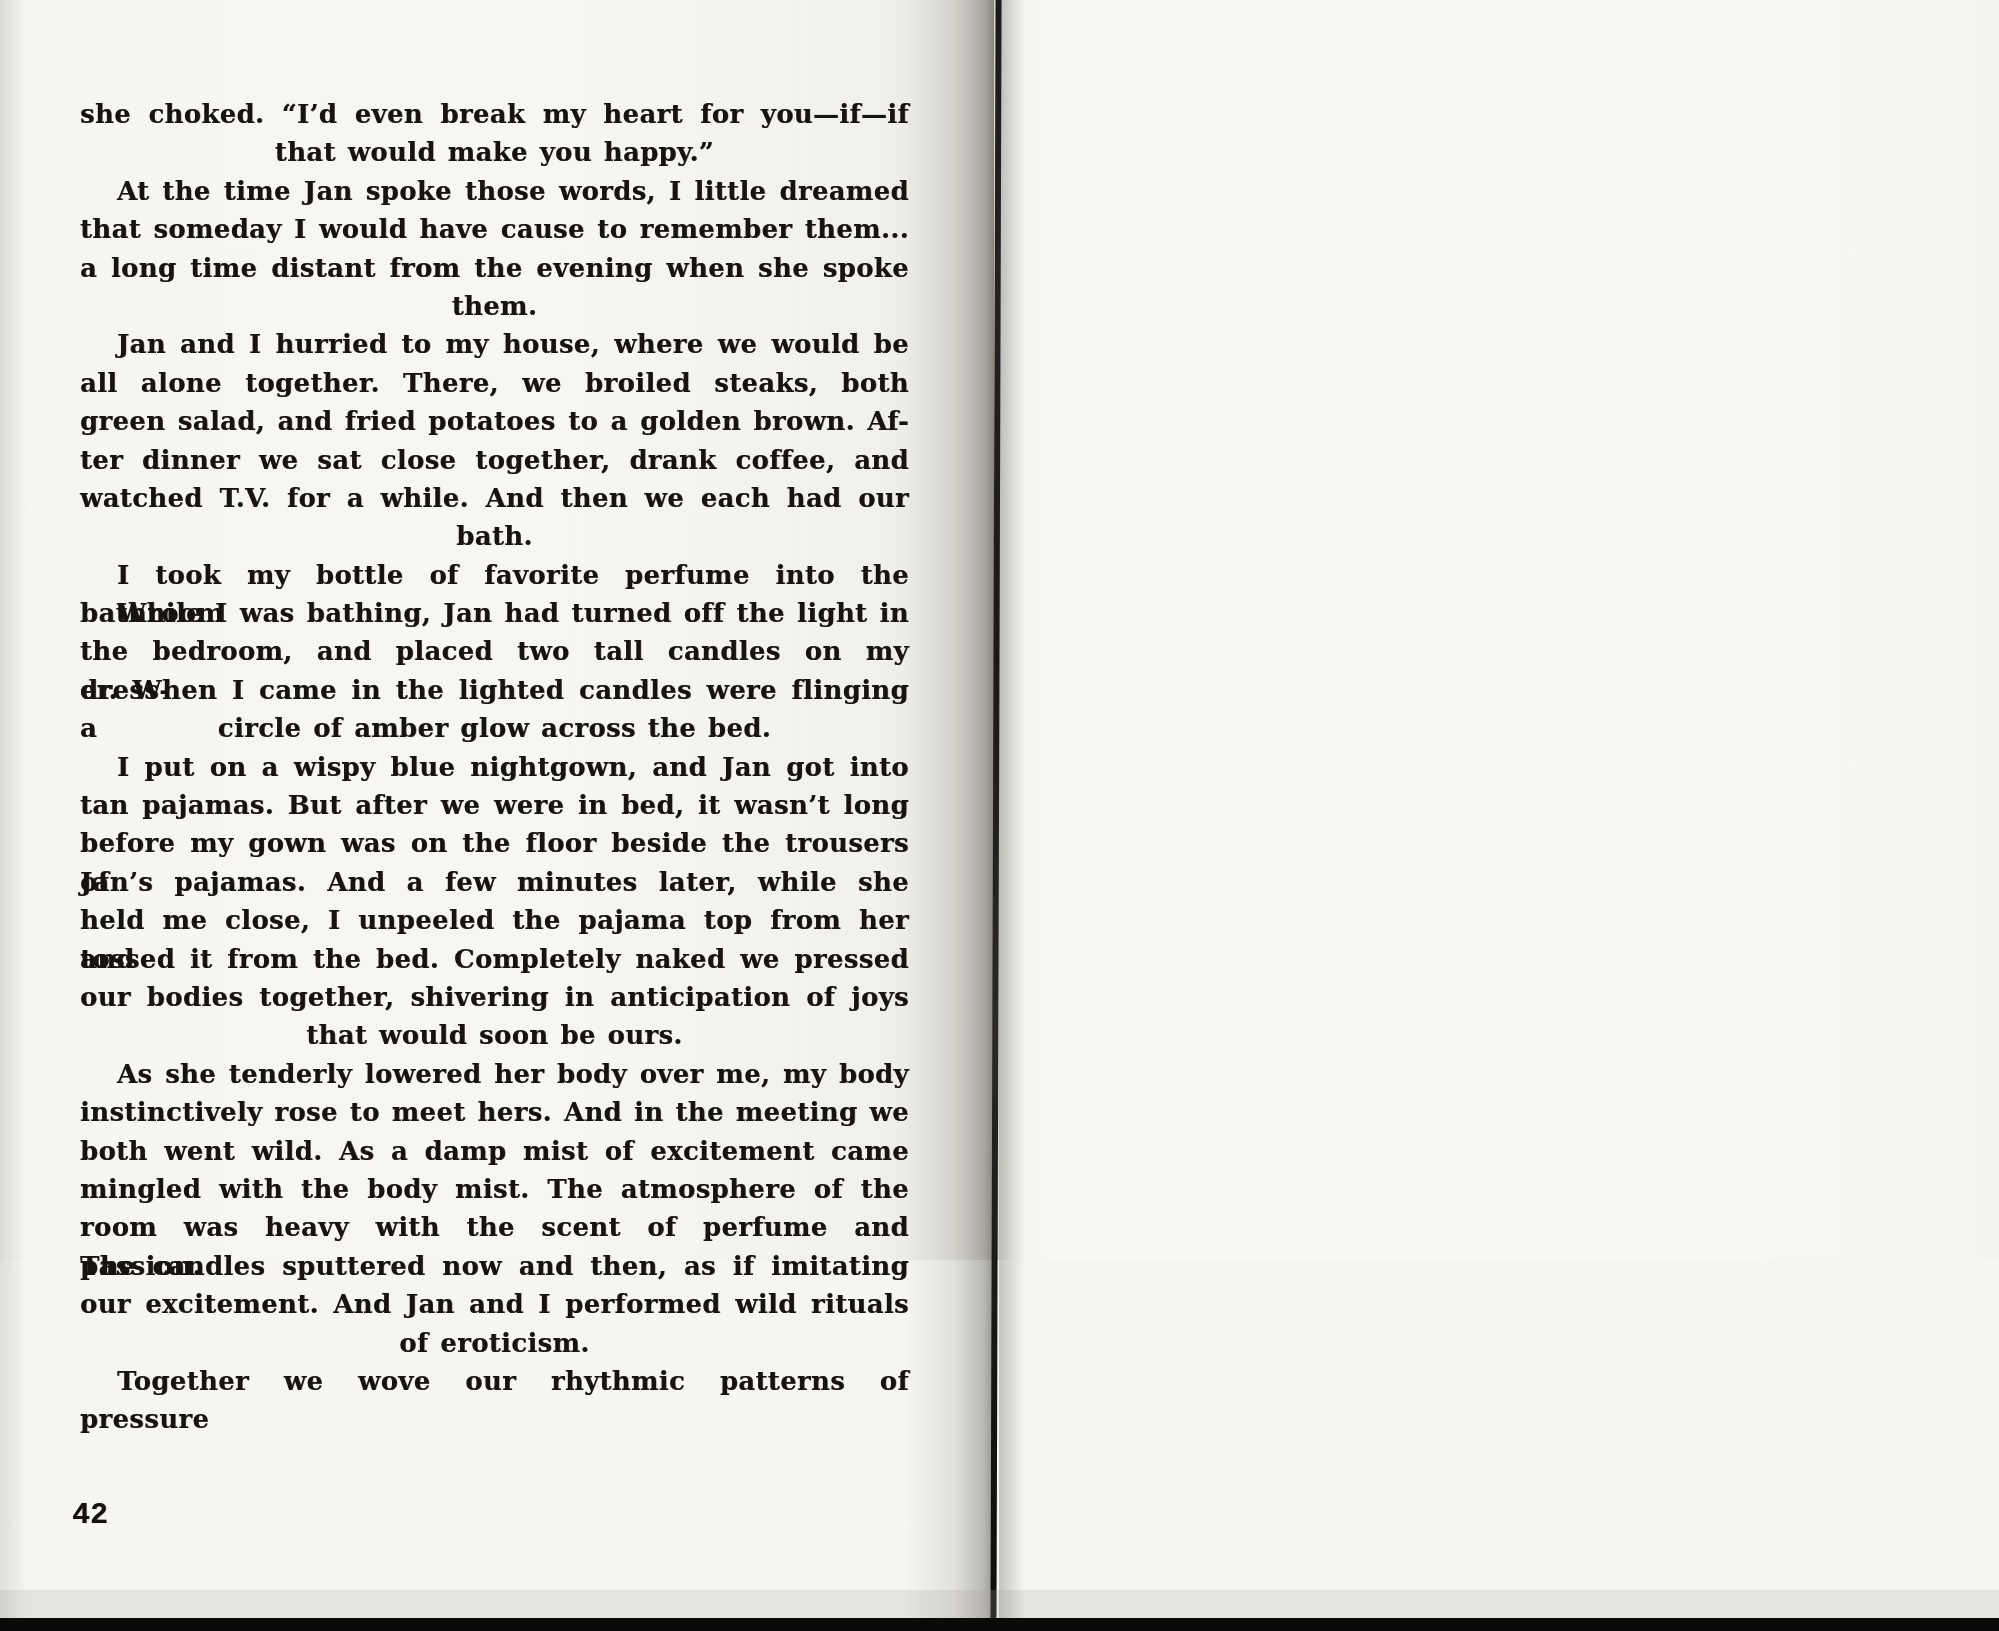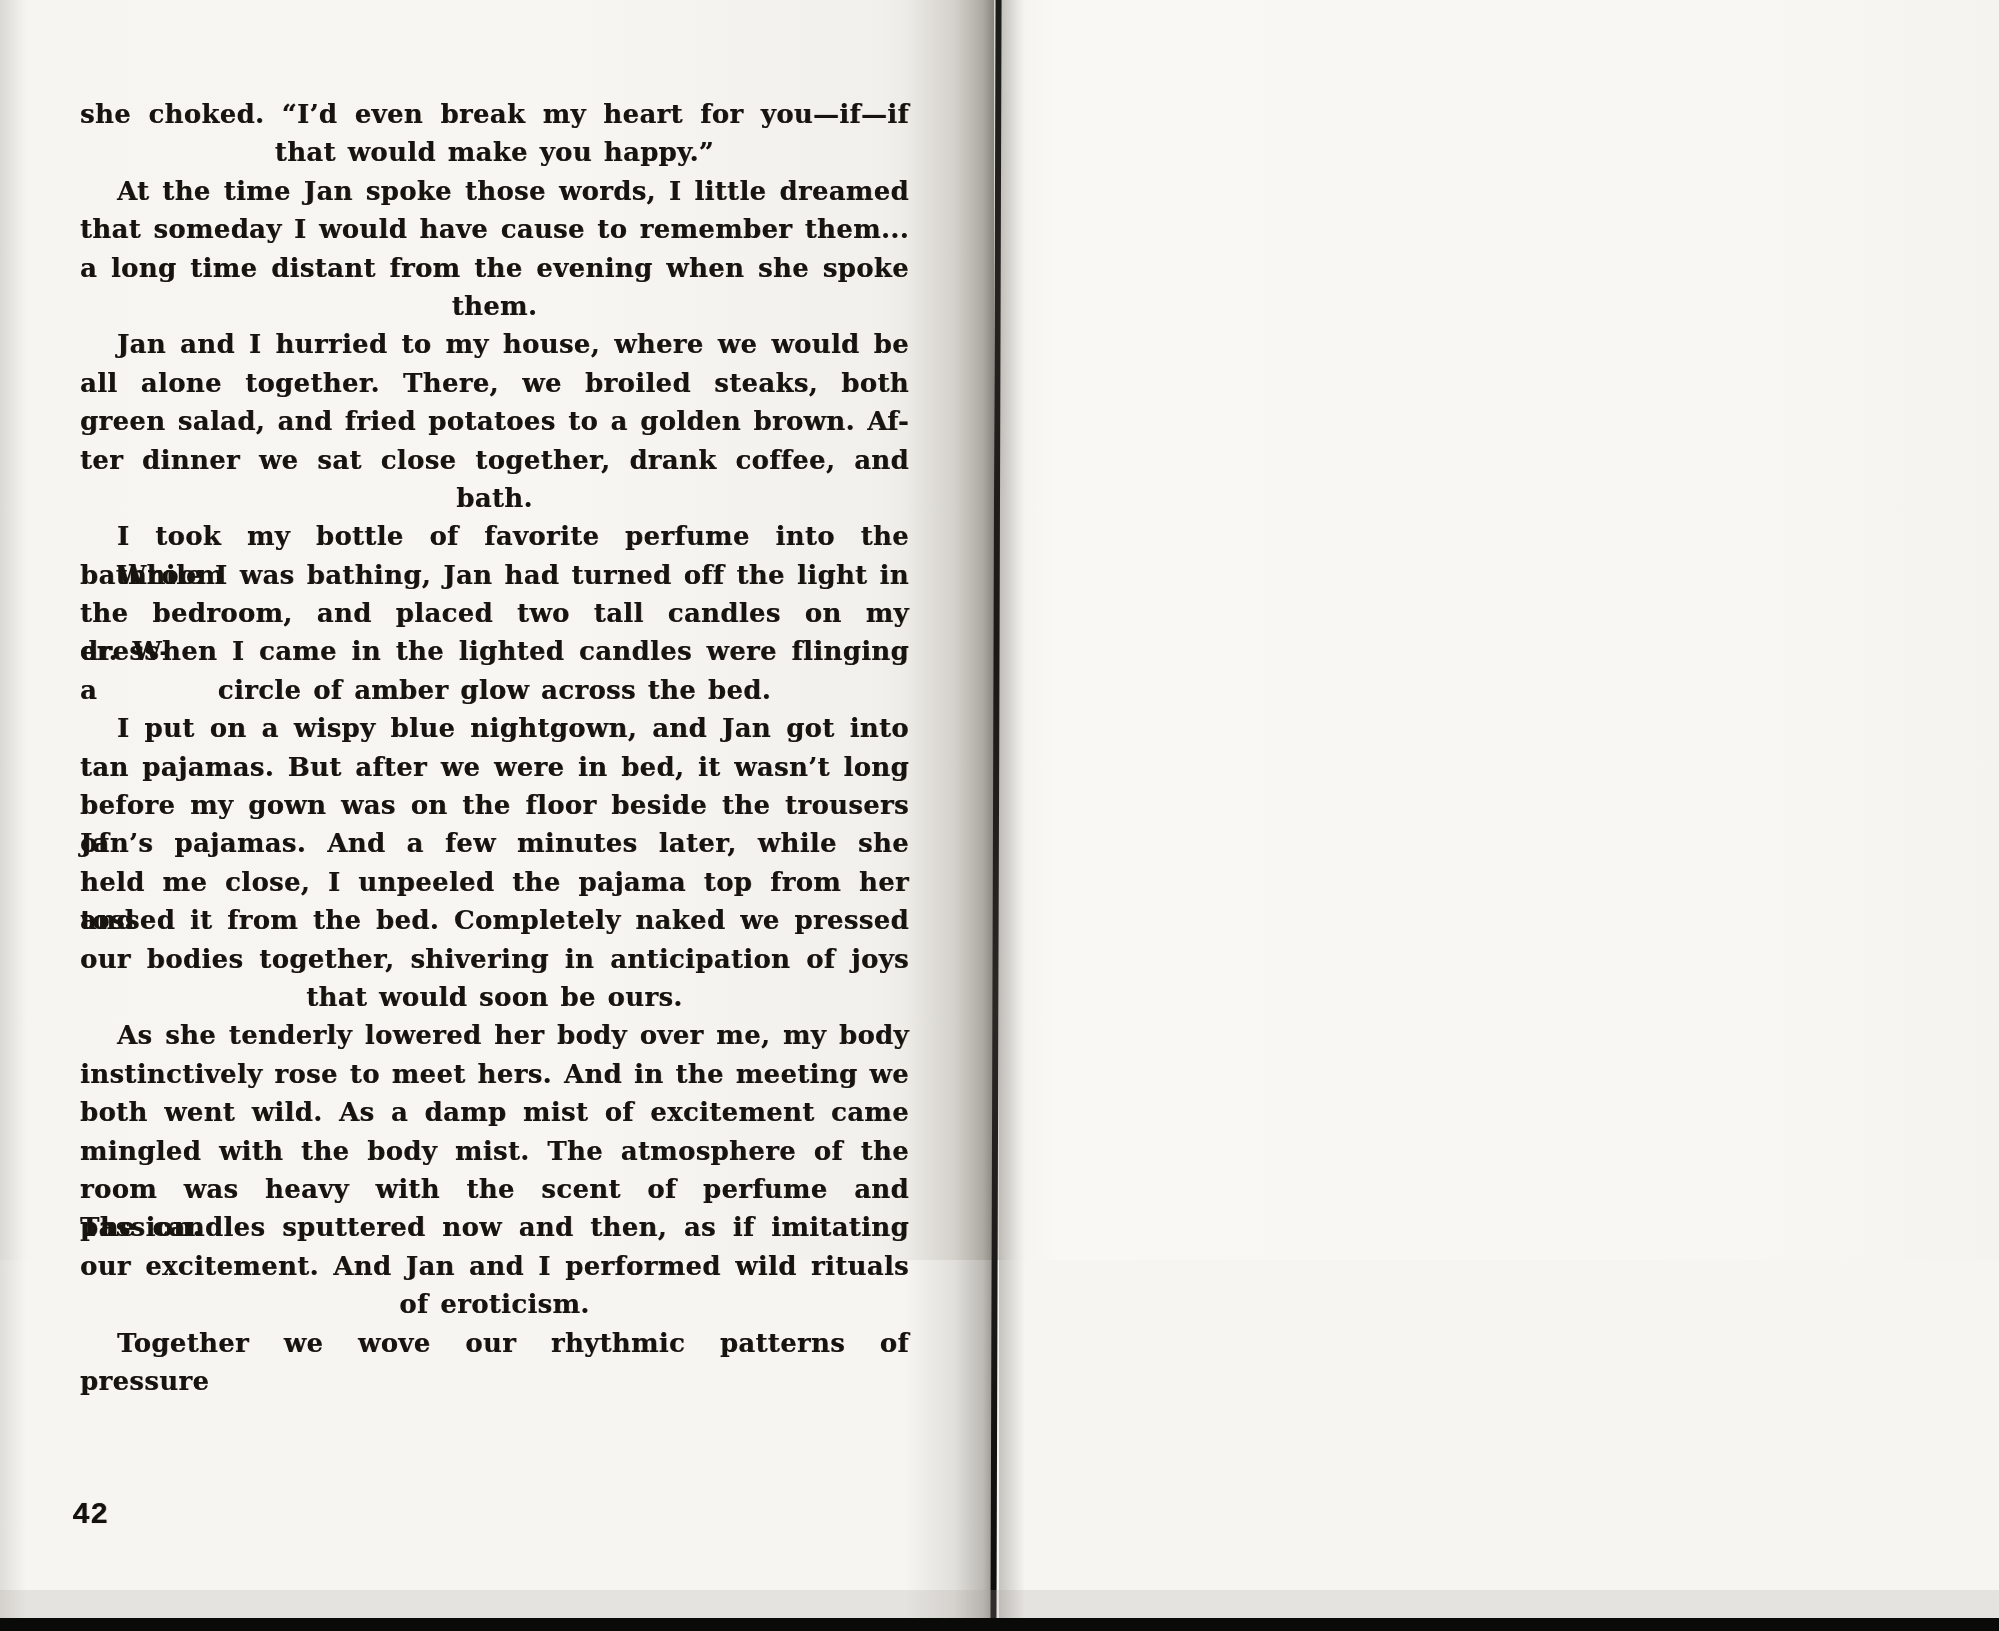--- a/index.html
+++ b/index.html
@@ -98,20 +98,21 @@
           <div class="line j">At the time Jan spoke those words, I little dreamed</div>
           <div class="line j">that someday I would have cause to remember them...</div>
           <div class="line j">a long time distant from the evening when she spoke</div>
           <div class="line">them.</div>
         </div>
         <div class="para indent">
           <div class="line j">Jan and I hurried to my house, where we would be</div>
           <div class="line j">all alone together. There, we broiled steaks, both</div>
           <div class="line j">green salad, and fried potatoes to a golden brown. Af-</div>
           <div class="line j">ter dinner we sat close together, drank coffee, and</div>
+          <div class="line j">watched T.V. for a while. And then we each had our</div>
           <div class="line">bath.</div>
         </div>
         <div class="para indent">
           <div class="line j">I took my bottle of favorite perfume into the bathroom</div>
         </div>
         <div class="para indent">
           <div class="line j">While I was bathing, Jan had turned off the light in</div>
           <div class="line j">the bedroom, and placed two tall candles on my dress-</div>
           <div class="line j">er. When I came in the lighted candles were flinging a</div>
           <div class="line">circle of amber glow across the bed.</div>

